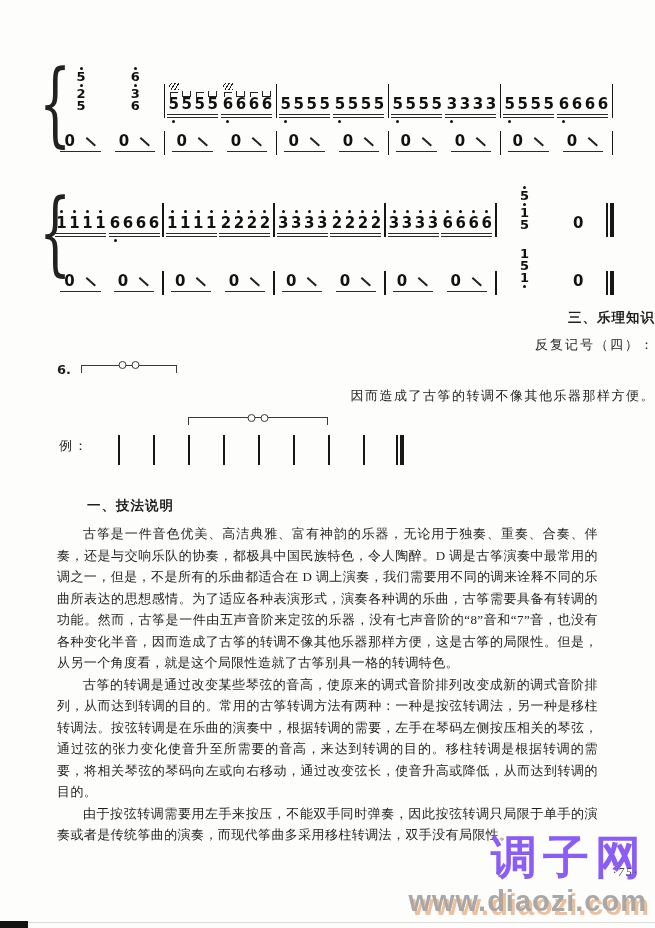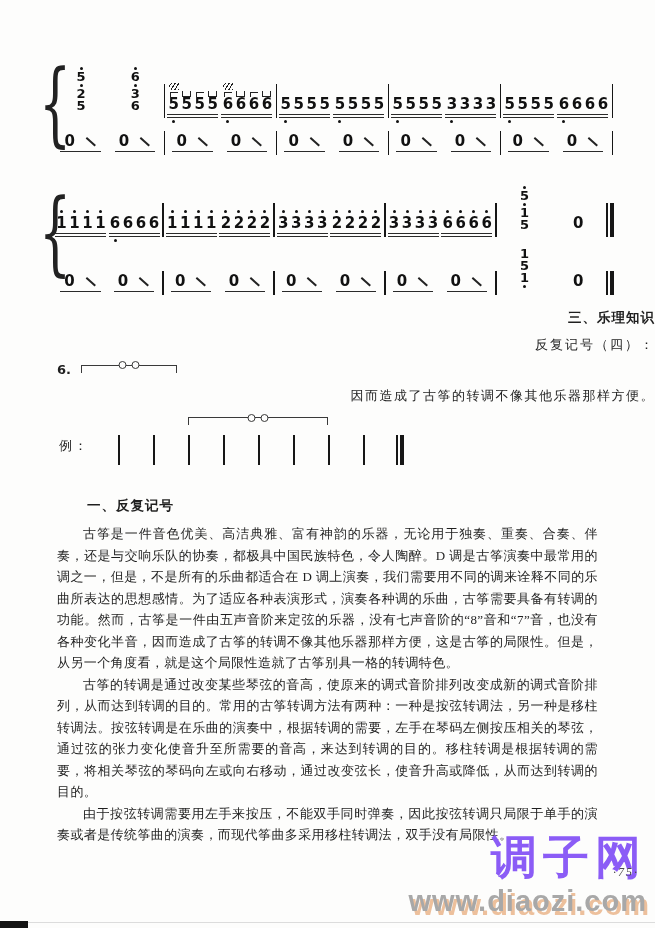--- a/index.html
+++ b/index.html
@@ -714,21 +714,21 @@
           <div class="tickL"></div>
           <div class="tickR"></div>
           <div class="circles">
             <div class="circ"></div>
             <div class="circ"></div>
           </div>
         </div>
       </div>
   </div>
 
-  <div class="technique-heading">一、反复记号</div>
+  <div class="technique-heading">一、技法说明</div>
   <div class="body-text">
     <p>古筝是一件音色优美、高洁典雅、富有神韵的乐器，无论用于独奏、重奏、合奏、伴奏，还是与交响乐队的协奏，都极具中国民族特色，令人陶醉。D 调是古筝演奏中最常用的调之一，但是，不是所有的乐曲都适合在 D 调上演奏，我们需要用不同的调来诠释不同的乐曲所表达的思想感情。为了适应各种表演形式，演奏各种调的乐曲，古筝需要具备有转调的功能。然而，古筝是一件由五声音阶来定弦的乐器，没有七声音阶的“8”音和“7”音，也没有各种变化半音，因而造成了古筝的转调不像其他乐器那样方便，这是古筝的局限性。但是，从另一个角度看，就是这个局限性造就了古筝别具一格的转调特色。</p>
     <p>古筝的转调是通过改变某些琴弦的音高，使原来的调式音阶排列改变成新的调式音阶排列，从而达到转调的目的。常用的古筝转调方法有两种：一种是按弦转调法，另一种是移柱转调法。按弦转调是在乐曲的演奏中，根据转调的需要，左手在琴码左侧按压相关的琴弦，通过弦的张力变化使音升至所需要的音高，来达到转调的目的。移柱转调是根据转调的需要，将相关琴弦的琴码向左或向右移动，通过改变弦长，使音升高或降低，从而达到转调的目的。</p>
     <p>由于按弦转调需要用左手来按压，不能双手同时弹奏，因此按弦转调只局限于单手的演奏或者是传统筝曲的演奏，而现代筝曲多采用移柱转调法，双手没有局限性。</p>
 
   </div>
 
   <div class="watermark">
     <div class="wm-cn">调子网</div>
     <div class="wm-page">·75·</div>

